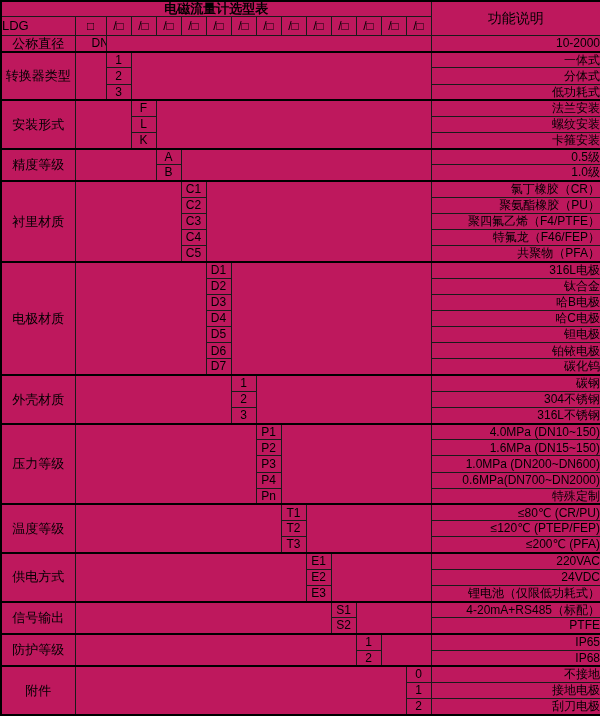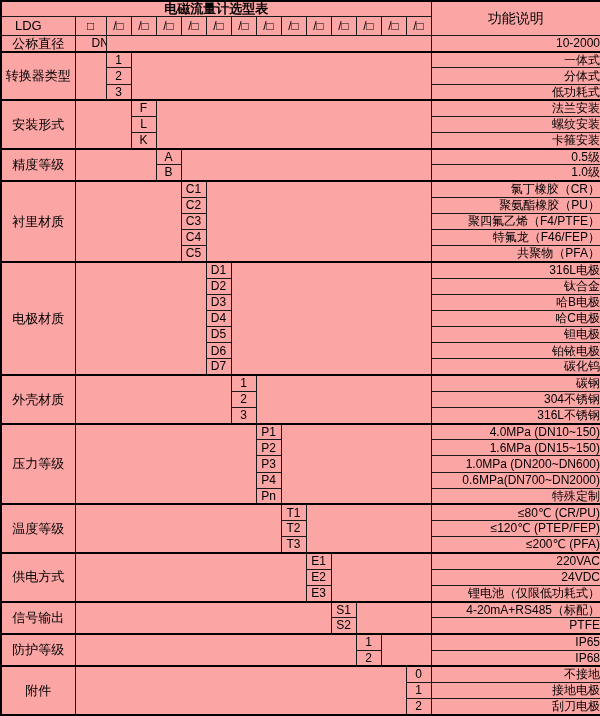--- a/index.html
+++ b/index.html
@@ -1,16 +1,16 @@
 <!DOCTYPE html>
 <html><head>
 <meta charset="utf-8">
 <style>
   html,body{margin:0;padding:0;background:#ffffff;}
-  .wrap{width:600px;height:716px;background:#fca5a5;overflow:hidden;}
+  .wrap{width:600px;height:716px;background:#be185d;overflow:hidden;}
   table{
     border-collapse:collapse;
     table-layout:fixed;
     width:600px;height:716px;
     font-family:"Liberation Sans","DejaVu Sans",sans-serif;
     color:#000000;
     border:2px solid #000000;
   }
   td{
     border:1px solid #1a1a1a;
@@ -22,21 +22,21 @@
     overflow:hidden;
     white-space:nowrap;
   }
   tr{height:16px;}
   tr.title-row{height:14px;}
   tr.model-row{height:19px;}
   tr.dn-row{height:16px;}
   td.title{font-weight:bold;font-size:13px;}
   td.desc-head{font-size:14px;}
   td.lbl{font-size:13px;}
-  td.ldg{text-align:left;padding-left:13px;}
+  td.ldg{text-align:left;padding-left:0;}
   td.dncode{text-align:right;padding-left:16px;}
   td.code{font-size:12px;}
   td.desc{font-size:12px;text-align:right;}
   td.desc.left{text-align:right;padding-left:9px;}
   tr.block-start td{border-top:2px solid #000000;}
 </style>
 </head>
 <body>
 
 <div class="wrap">

